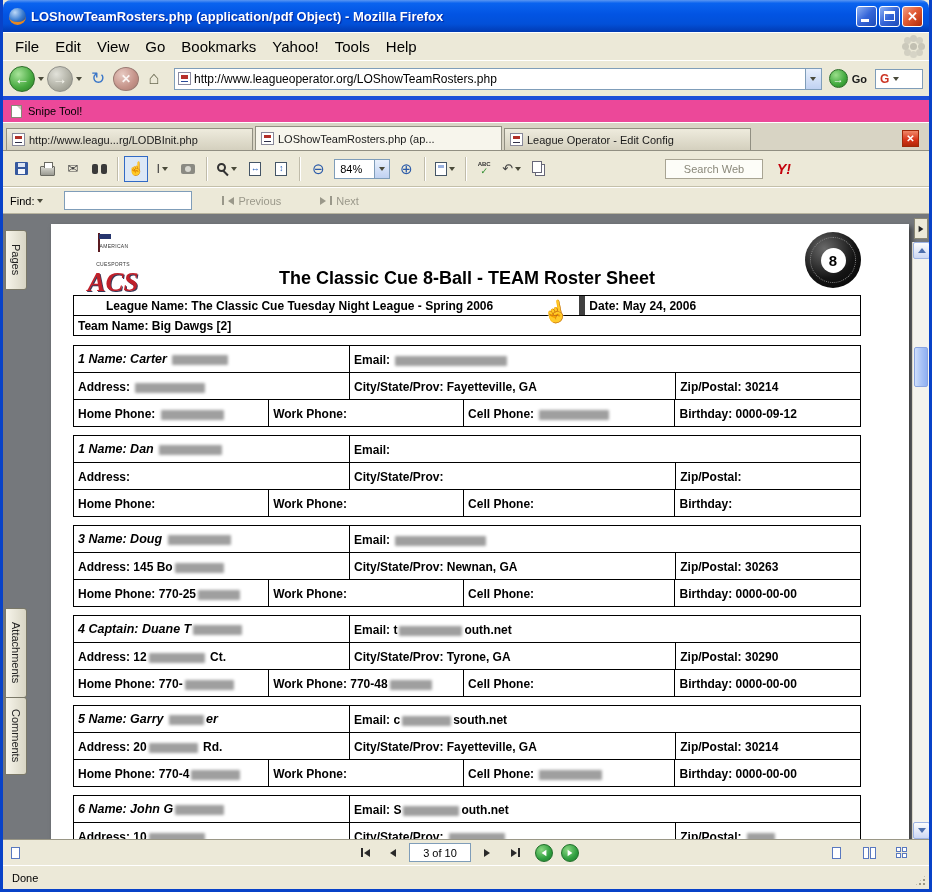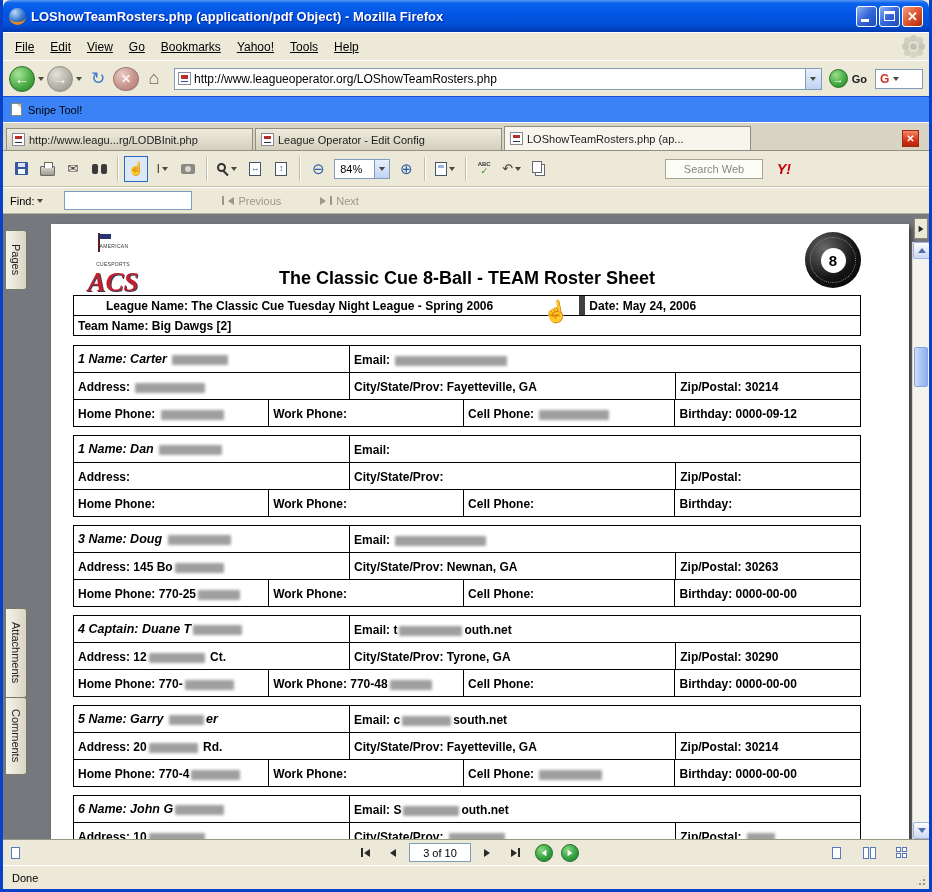--- a/index.html
+++ b/index.html
@@ -16,21 +16,21 @@
     text-shadow:1px 1px 1px #00249c;}
   .win-controls{display:flex;}
   .win-btn{width:21px;height:21px;border-radius:3px;border:1px solid #fff;margin-left:2px;display:flex;
     align-items:center;justify-content:center;color:#fff;font-weight:bold;font-size:11px;position:relative;}
   .btn-min,.btn-max{background:linear-gradient(135deg,#8fb2f4,#3565d8 50%,#1e4cb8);}
   .btn-close{background:linear-gradient(135deg,#f0a088,#e25b33 45%,#b02a0a);font-size:13px;}
   .min-glyph{position:absolute;left:4px;bottom:4px;width:8px;height:3px;background:#fff;}
   .max-glyph{position:absolute;left:4px;top:4px;width:11px;height:10px;border:1px solid #fff;border-top:3px solid #fff;}
   
   .menubar{flex:0 0 28px;display:flex;align-items:center;padding:0 4px;background:#ece9d8;border-top:1px solid #fff;}
-  .menu-item{padding:4px 8px;font-size:12px;color:#000;text-decoration:underline;}
+  .menu-item{padding:4px 8px;font-size:15px;color:#000;}
   .throbber{margin-left:auto;margin-right:8px;width:7px;height:7px;border-radius:50%;background:#c2c0b2;
     box-shadow:0 -8px #cfcdc0,8px 0 #c8c6b8,0 8px #d6d4c6,-8px 0 #cbc9bb,6px -6px #d2d0c2,6px 6px #d2d0c2,-6px 6px #d2d0c2,-6px -6px #d2d0c2;}
   
   .navbar{flex:0 0 36px;display:flex;align-items:center;gap:2px;padding:0 6px;background:#ece9d8;border-top:1px solid #fff;}
   .nav-round{width:26px;height:26px;border-radius:50%;display:flex;align-items:center;justify-content:center;
     color:#fff;font-weight:bold;font-size:15px;flex:0 0 26px;}
   .back{background:radial-gradient(circle at 35% 30%,#a8e49a,#45a83e 60%,#2a7a28);border:1px solid #2a6e28;}
   .fwd{background:radial-gradient(circle at 35% 30%,#e2e2da,#aeaea2 60%,#8e8e82);border:1px solid #90908a;color:#f6f6ee;}
   .stop{background:radial-gradient(circle at 35% 30%,#e8cac2,#c49288 60%,#a87a70);border:1px solid #9a7a72;width:24px;height:24px;font-size:12px;color:#fbf5f3;}
   .nav-flat{width:26px;height:26px;display:flex;align-items:center;justify-content:center;font-size:17px;color:#3a76c8;}
@@ -44,21 +44,21 @@
   .url-input{flex:1;border:none;outline:none;font-size:12px;font-family:inherit;color:#000;background:transparent;}
   .url-drop{width:16px;height:20px;background:linear-gradient(#e8f0fc,#c0d2f2);border-left:1px solid #7f9db9;
     display:flex;align-items:center;justify-content:center;}
   .go-wrap{display:flex;align-items:center;gap:4px;margin-right:6px;}
   .go-circle{width:19px;height:19px;border-radius:50%;display:flex;align-items:center;justify-content:center;
     background:radial-gradient(circle at 35% 30%,#9ade8a,#3fa83c 60%,#287a26);border:1px solid #2a6e28;color:#fff;font-size:11px;font-weight:bold;}
   .go-label{font-size:11px;font-weight:bold;color:#1a1a1a;}
   .quick-search{width:48px;height:20px;border:1px solid #7f9db9;background:#fff;display:flex;align-items:center;gap:4px;padding:0 4px;}
   .qs-g{font-size:12px;font-weight:bold;color:#cc3322;}
   
-  .bookmarksbar{flex:0 0 26px;display:flex;align-items:center;gap:6px;padding:0 8px;background:#3b82f6;border-top:1px solid #1d4ed8;}
+  .bookmarksbar{flex:0 0 26px;display:flex;align-items:center;gap:6px;padding:0 8px;background:#ec4899;border-top:4px solid #1d4ed8;}
   .bm-icon{width:11px;height:13px;background:#fff;border:1px solid #8a8876;position:relative;}
   .bm-icon::after{content:"";position:absolute;top:0;right:0;border-left:4px solid transparent;border-top:4px solid #c8c6b8;}
   .bm-label{font-size:11px;color:#000;}
   
   .tabbar{flex:0 0 27px;display:flex;align-items:flex-end;background:#d8d4c4;padding:3px 9px 0 3px;border-top:1px solid #fff;border-bottom:1px solid #918f82;}
   .tabs{display:flex;flex:1;align-items:flex-end;height:100%;}
   .tab{width:247px;height:22px;display:flex;align-items:center;gap:4px;padding:0 5px;font-size:11px;color:#1a1a1a;
     background:linear-gradient(#eeebdd,#d4d0be);border:1px solid #918f82;border-bottom:none;margin-right:2px;}
   .tab.active{background:#f7f5ec;height:24px;}
   .tab-label{white-space:nowrap;overflow:hidden;flex:1;}
@@ -247,27 +247,27 @@
     <span class="bm-icon"></span>
     <span class="bm-label">Snipe Tool!</span>
   </div>
 
   <div class="tabbar">
     <span class="tabs" id="tabs">
         <div class="tab">
           <span class="tab-favicon"></span>
           <span class="tab-label">http://www.leagu...rg/LODBInit.php</span>
         </div>
+        <div class="tab active">
+          <span class="tab-favicon"></span>
+          <span class="tab-label">LOShowTeamRosters.php (ap...</span>
+        </div>
         <div class="tab">
           <span class="tab-favicon"></span>
           <span class="tab-label">League Operator - Edit Config</span>
-        </div>
-        <div class="tab active">
-          <span class="tab-favicon"></span>
-          <span class="tab-label">LOShowTeamRosters.php (ap...</span>
         </div>
       </span>
     <span class="tab-close">✕</span>
   </div>
 
   <div class="pdfbar">
     <span class="tbtn">
         <span class="i-disk"></span>
       </span>
     <span class="tbtn">

